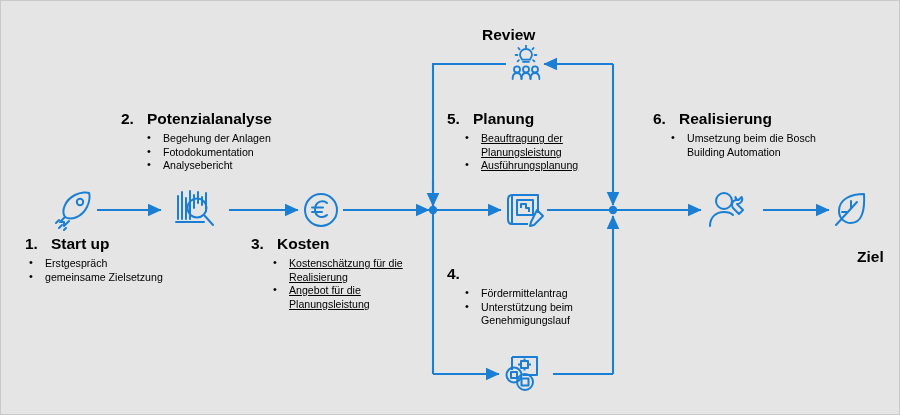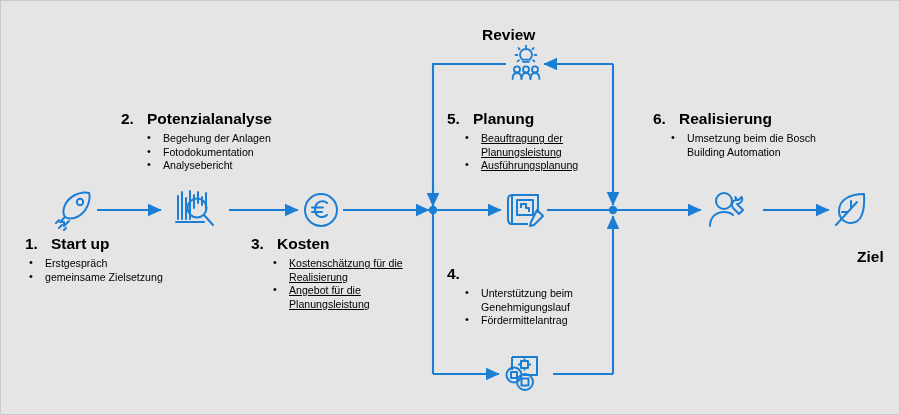--- a/index.html
+++ b/index.html
@@ -248,22 +248,22 @@
       <li>Beauftragung der Planungsleistung</li>
       <li>Ausführungsplanung</li>
     </ul>
   </div>
 
   <div class="blk" style="left:446px;top:264px;width:165px;">
     <div class="step-title">
       <span class="step-num">4.</span>
     </div>
     <ul class="bul" style="padding-left:14px;">
+      <li>Fördermittelantrag</li>
       <li>Unterstützung beim Genehmigungslauf</li>
-      <li>Fördermittelantrag</li>
     </ul>
   </div>
 
   <div class="blk" style="left:652px;top:109px;width:180px;">
     <div class="step-title">
       <span class="step-num">6.</span>
       <span>Realisierung</span>
     </div>
     <ul class="bul" style="padding-left:14px;">
       <li>Umsetzung beim die Bosch Building Automation</li>

